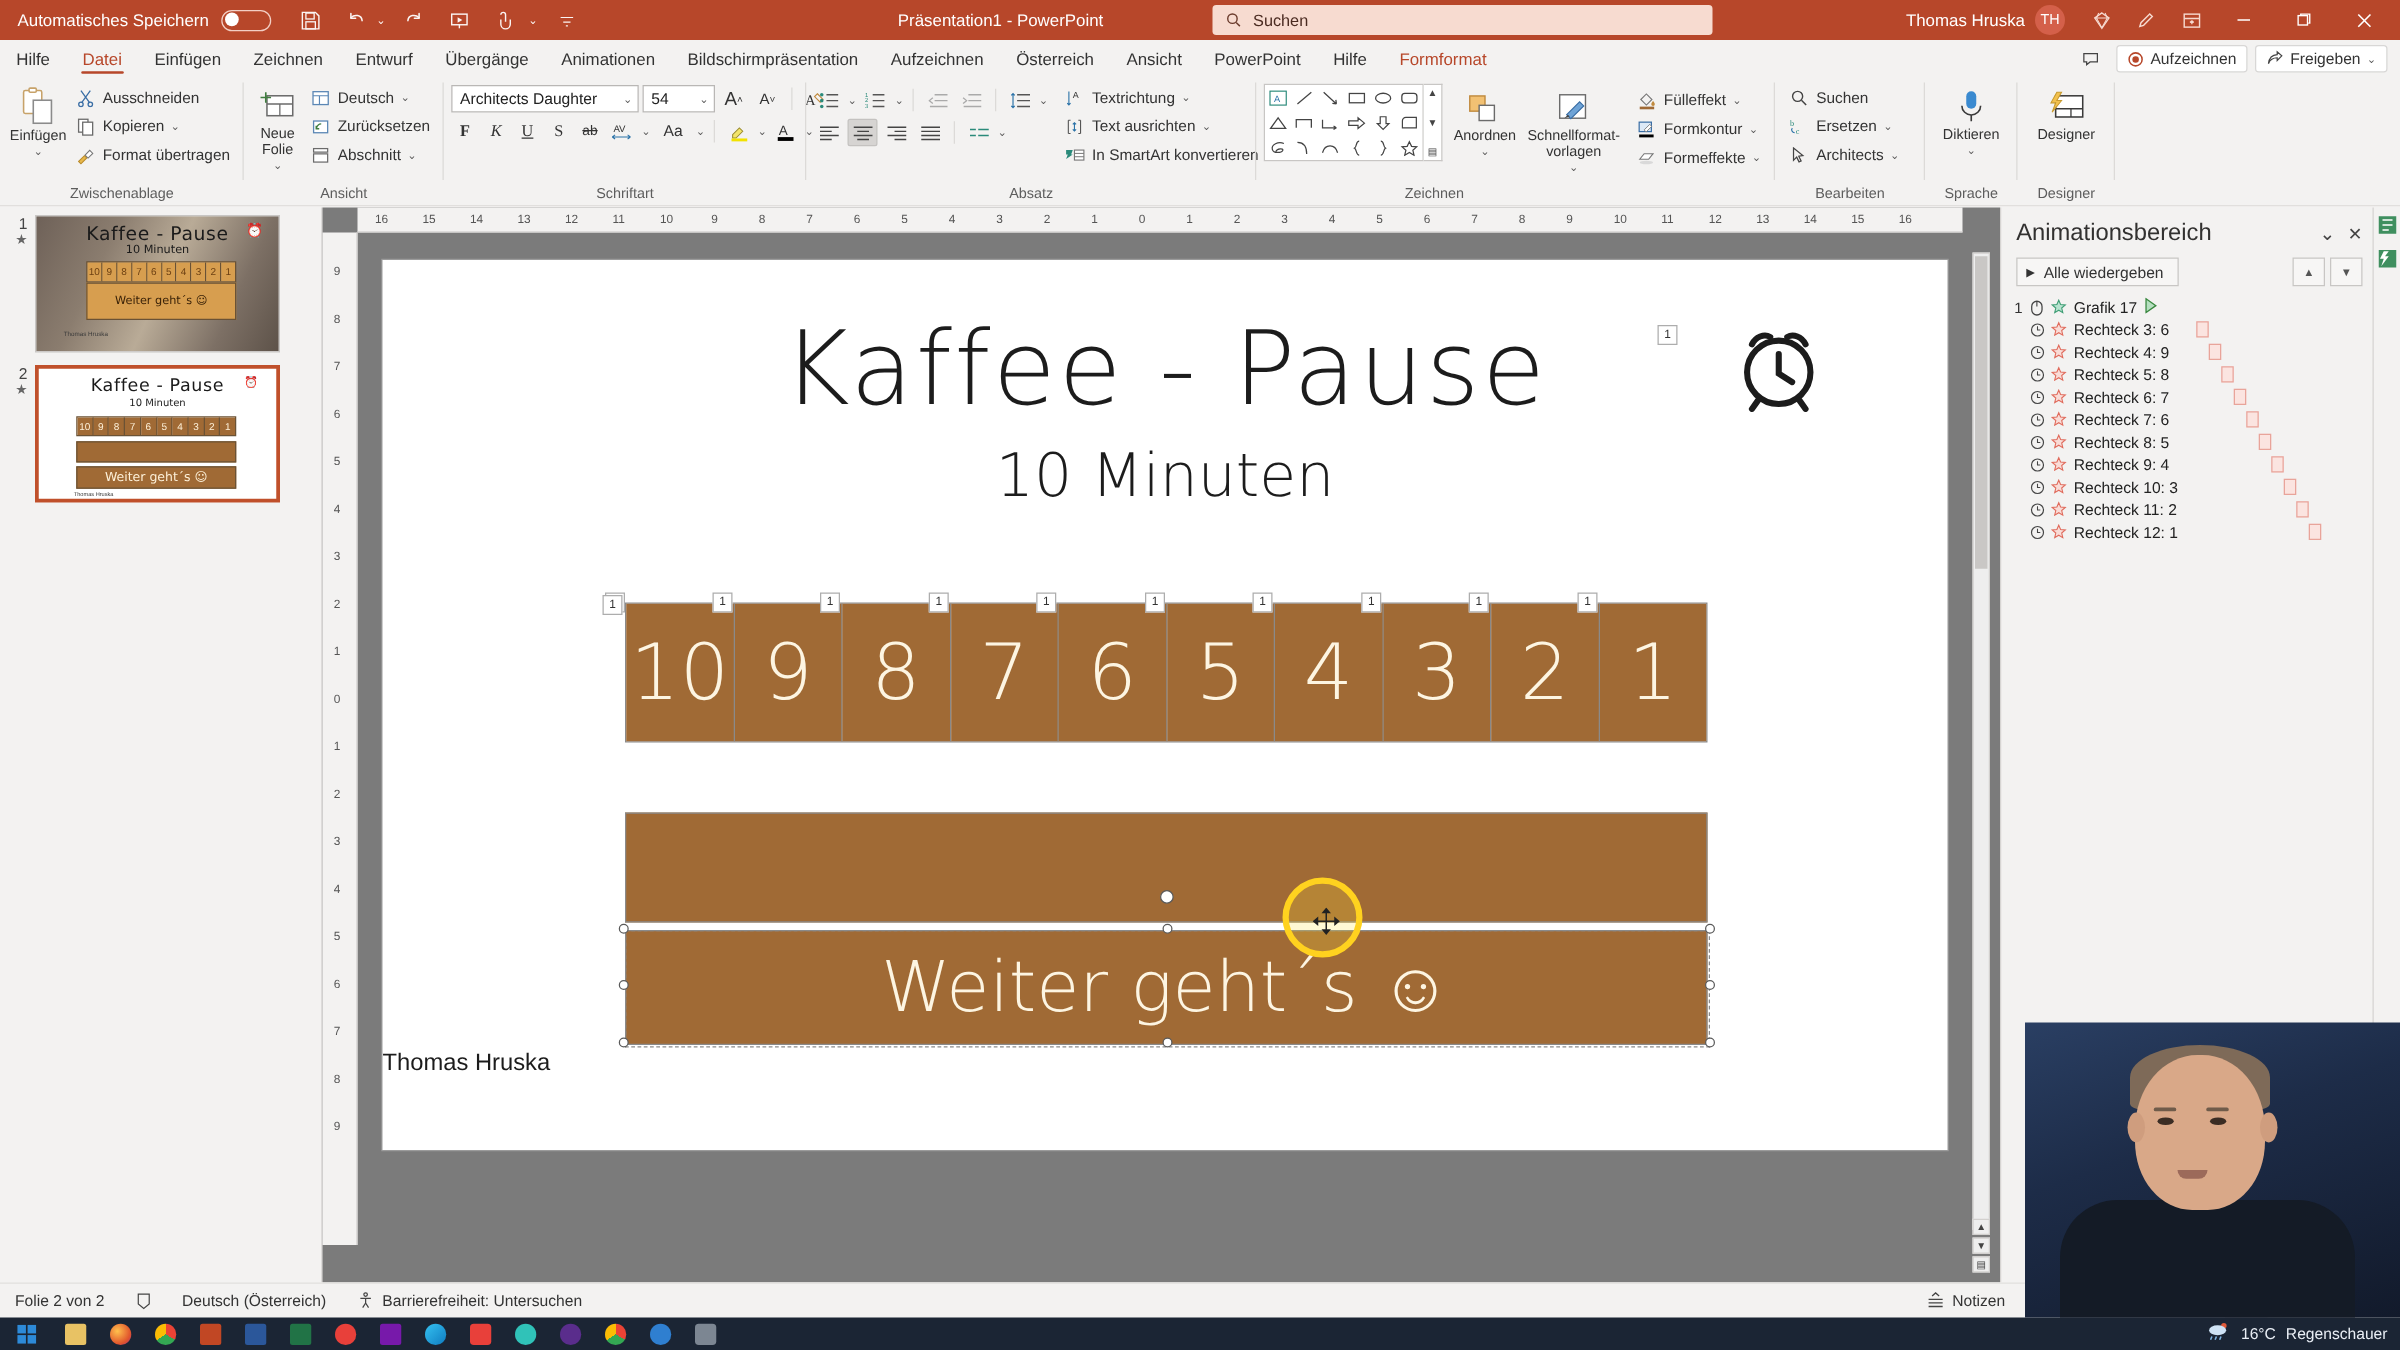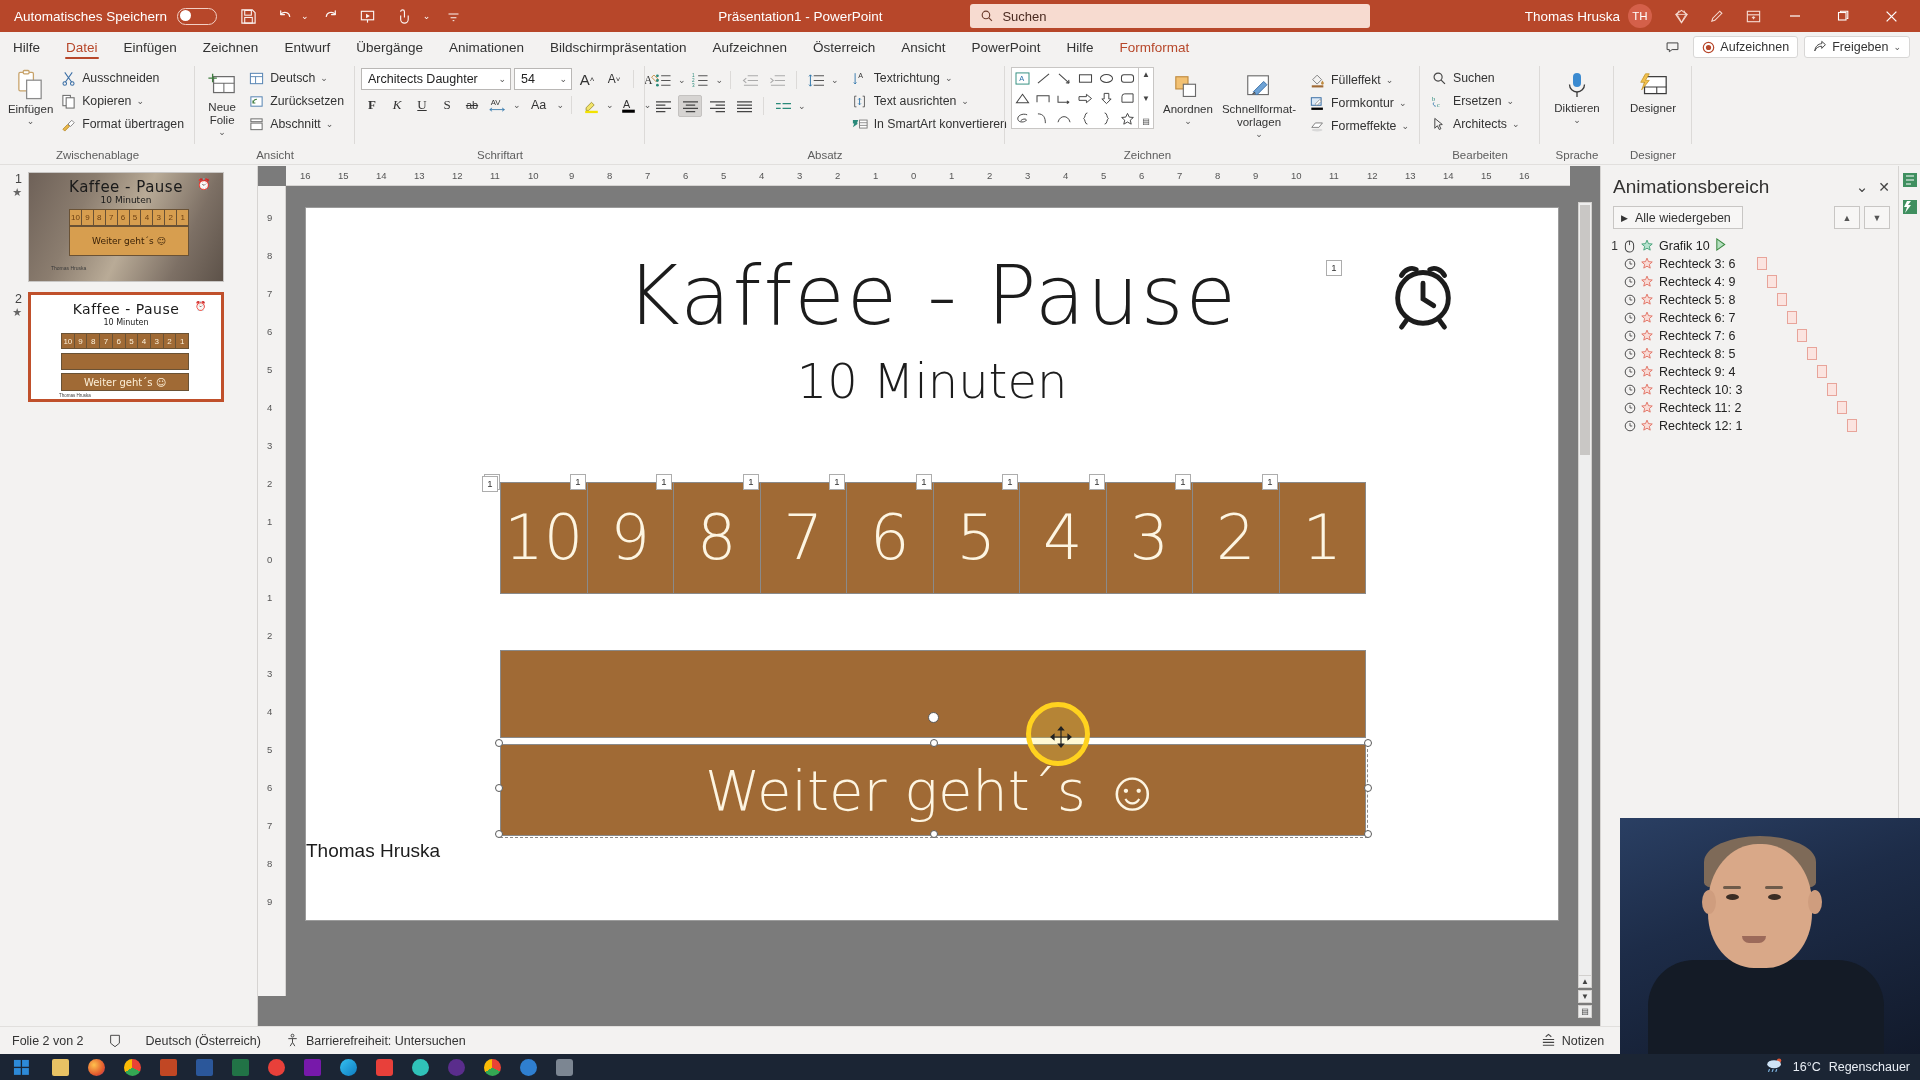--- a/index.html
+++ b/index.html
@@ -1182,21 +1182,21 @@
         <svg width="11" height="13" viewBox="0 0 12 14">
             <rect x="1.5" y="1" width="9" height="12" rx="4.5" fill="none" stroke="#444" stroke-width="1.1"></rect>
             <path d="M6 1v4.5" stroke="#444" stroke-width="1"></path>
           </svg>
       </span>
       <span class="ap-ico">
         <svg width="14" height="14" viewBox="0 0 16 16">
             <path d="M8 1.3l1.7 4 4.3.4-3.3 2.8 1 4.2L8 10.5 4.3 12.7l1-4.2L2 5.7l4.3-.4z" fill="#b7e3cf" stroke="#3e9d74" stroke-width="1"></path>
           </svg>
       </span>
-      <span class="ap-label">Grafik 10</span>
+      <span class="ap-label">Grafik 17</span>
       <span class="ap-green">
         <svg width="12" height="13" viewBox="0 0 12 14">
             <path d="M1.5 1l8.5 6-8.5 6z" fill="#b5dfc0" stroke="#39883f" stroke-width="1.1"></path>
           </svg>
       </span>
     </div>
 
     <div class="ap-item">
       <span class="ap-idx"></span>
       <span class="ap-ico">

